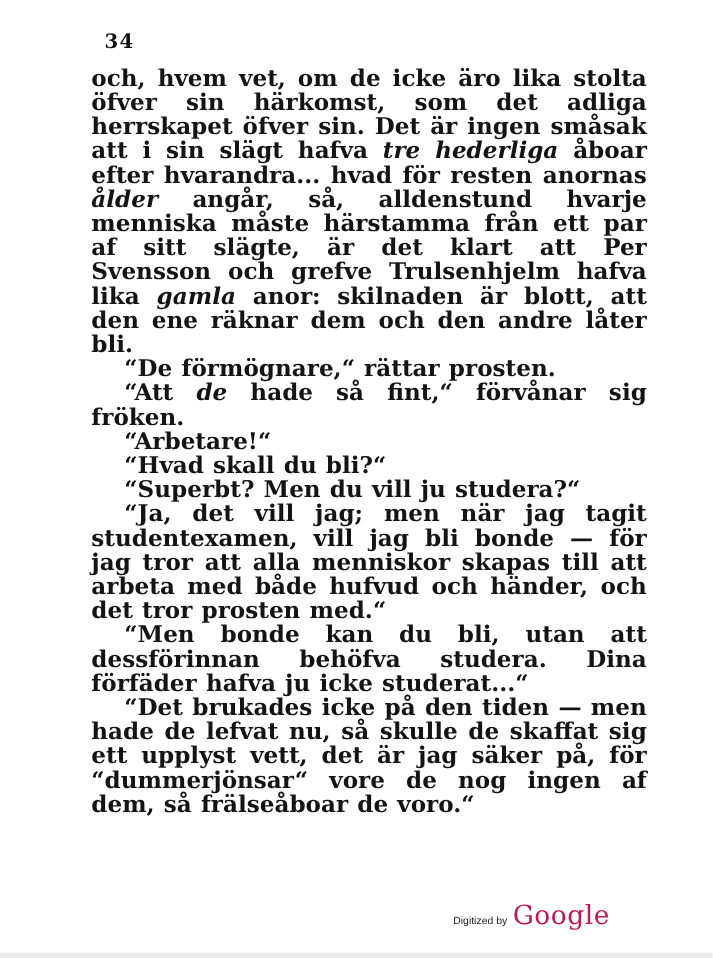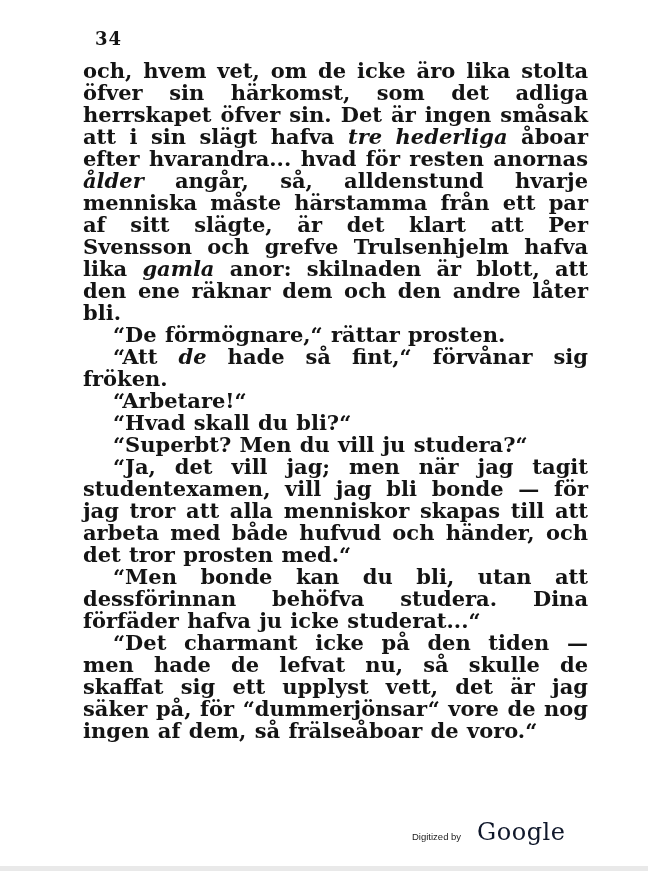--- a/index.html
+++ b/index.html
@@ -47,33 +47,33 @@
   .text-block em {
     font-style: italic;
     font-weight: bold;
   }
   .credit {
     position: absolute;
     left: 412px;
     top: 818px;
     display: flex;
     align-items: baseline;
-    gap: 16px;
+    gap: 5px;
     white-space: nowrap;
   }
   .credit .digitized-by {
     font-family: "Liberation Sans", sans-serif;
     font-size: 9.5px;
     color: #1c1c1c;
   }
   .credit .google-wordmark {
     font-family: "DejaVu Serif", serif;
     font-size: 24px;
     font-weight: normal;
-    color: #0f172a;
+    color: #be185d;
     letter-spacing: 0.5px;
   }
   .page-edge {
     position: absolute;
     left: 0;
     bottom: 0;
     width: 100%;
     height: 5px;
     background: #e9e9e9;
   }
@@ -87,21 +87,21 @@
 
   <div class="text-block">
       <p class="no-indent"><span>och, hvem vet, om de icke äro lika stolta öfver sin härkomst, som det adliga herrskapet öfver sin.  Det är ingen småsak att i sin slägt hafva </span><em>tre hederliga</em><span> åboar efter hvarandra... hvad för resten anornas </span><em>ålder</em><span> angår, så, alldenstund hvarje menniska måste härstamma från ett par af sitt slägte, är det klart att Per Svensson och grefve Trulsenhjelm hafva lika </span><em>gamla</em><span> anor: skilnaden är blott, att den ene räknar dem och den andre låter bli.</span></p>
       <p><span>“De förmögnare,“ rättar prosten.</span></p>
       <p><span>“Att </span><em>de</em><span> hade så fint,“ förvånar sig fröken.</span></p>
       <p><span>“Arbetare!“</span></p>
       <p><span>“Hvad skall du bli?“</span></p>
       <p><span>“Superbt? Men du vill ju studera?“</span></p>
       <p><span>“Ja, det vill jag; men när jag tagit studentexamen, vill jag bli bonde — för jag tror att alla menniskor skapas till att arbeta med både hufvud och händer, och det tror prosten med.“</span></p>
       <p><span>“Men bonde kan du bli, utan att dessförinnan behöfva studera.  Dina förfäder hafva ju icke studerat...“</span></p>
-      <p><span>“Det charmant icke på den tiden — men hade de lefvat nu, så skulle de skaffat sig ett upplyst vett, det är jag säker på, för “dummerjönsar“ vore de nog ingen af dem, så frälseåboar de voro.“</span></p>
+      <p><span>“Det brukades icke på den tiden — men hade de lefvat nu, så skulle de skaffat sig ett upplyst vett, det är jag säker på, för “dummerjönsar“ vore de nog ingen af dem, så frälseåboar de voro.“</span></p>
     </div>
 
   <div class="credit">
     <span class="digitized-by">Digitized by</span>
     <span class="google-wordmark">Google</span>
   </div>
 
   <div class="page-edge"></div>
 
 </div>

